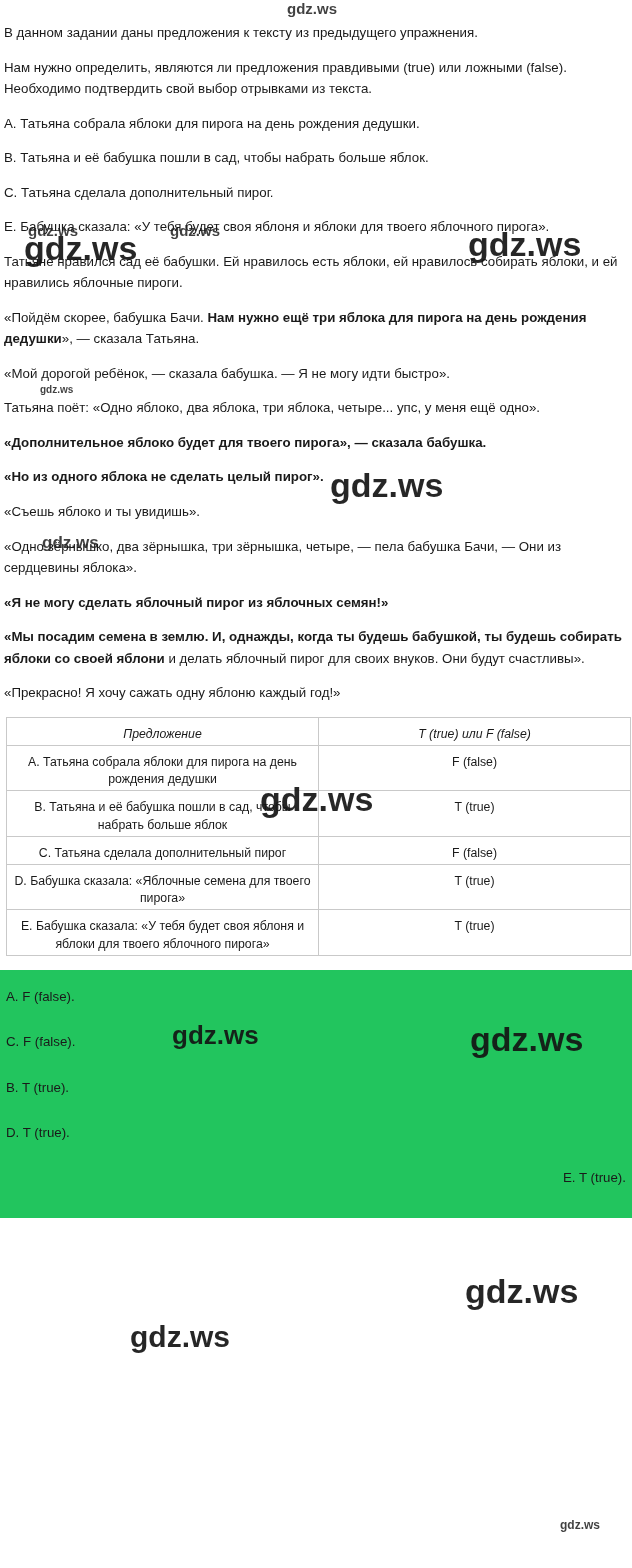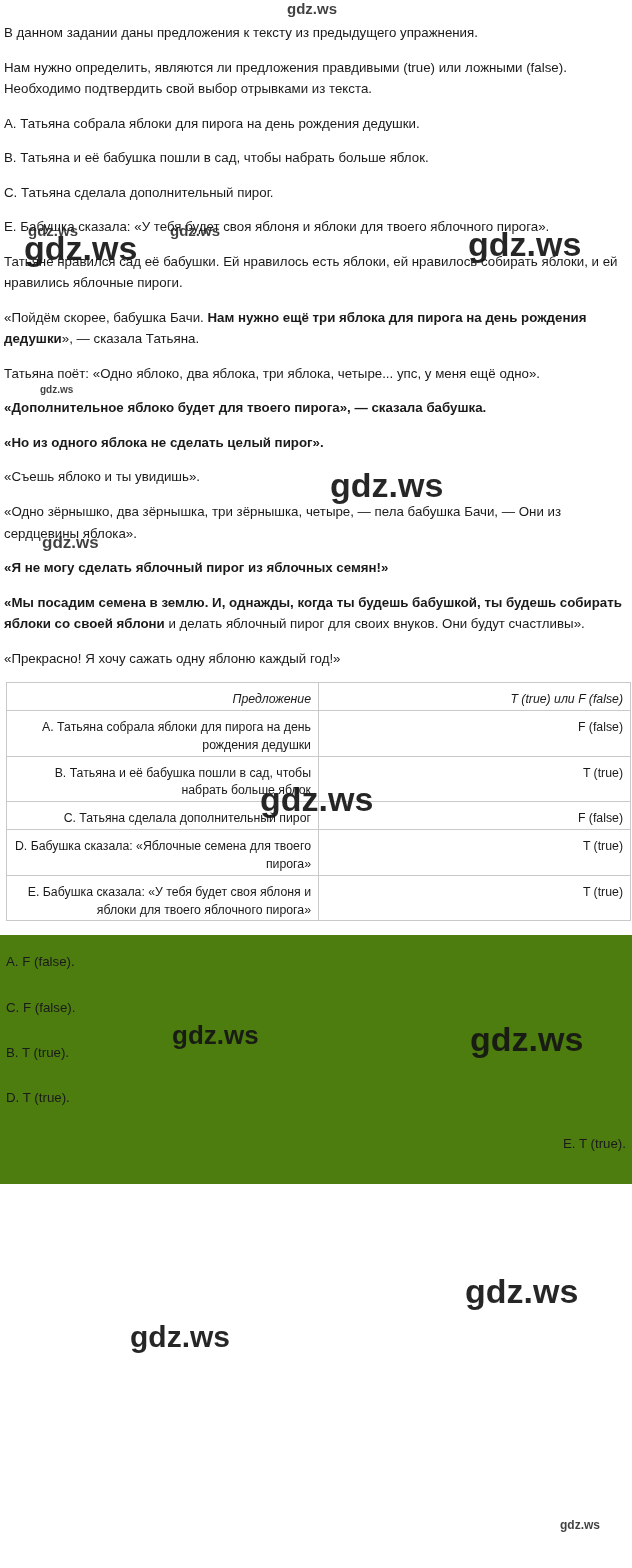--- a/index.html
+++ b/index.html
@@ -37,34 +37,34 @@
     width: 624px;
     margin: 6px 0 0 2px;
     border-collapse: collapse;
     table-layout: fixed;
   }
   table.tf th, table.tf td {
     border: 1px solid #c9c9c9;
     padding: 8px 7px 1px 7px;
     font-size: 12.3px;
     line-height: 1.45;
-    text-align: right;
+    text-align: center;
     vertical-align: top;
     font-weight: normal;
     color: #1a1a1a;
   }
   table.tf th {
     font-style: italic;
     font-size: 12.3px;
   }
   table.tf col.c1 { width: 312px; }
   table.tf col.c2 { width: 312px; }
   
   .answers {
-    background: #4d7c0f;
+    background: #22c55e;
     width: 632px;
     margin-top: 14px;
     padding: 16px 6px 30px 6px;
     min-height: 215px;
   }
   .answers p {
     font-size: 13.3px;
     line-height: 1.6;
     margin: 0 0 24px 0;
     color: #1a1a1a;
@@ -96,20 +96,21 @@
     <p class="para">A. Татьяна собрала яблоки для пирога на день рождения дедушки.</p>
     <p class="para">B. Татьяна и её бабушка пошли в сад, чтобы набрать больше яблок.</p>
     <p class="para">C. Татьяна сделала дополнительный пирог.</p>
     <p class="para">E. Бабушка сказала: «У тебя будет своя яблоня и яблоки для твоего яблочного пирога».</p>
     <p class="para">Татьяне нравился сад её бабушки. Ей нравилось есть яблоки, ей нравилось собирать яблоки, и ей нравились яблочные пироги.</p>
 
     <p class="para">
       <span>«Пойдём скорее, бабушка Бачи. </span><span class="b">Нам нужно ещё три яблока для пирога на день рождения дедушки</span><span>», — сказала Татьяна.</span>
     </p>
 
+    <p class="para">«Мой дорогой ребёнок, — сказала бабушка. — Я не могу идти быстро».</p>
     <p class="para">Татьяна поёт: «Одно яблоко, два яблока, три яблока, четыре... упс, у меня ещё одно».</p>
 
     <p class="para b">«Дополнительное яблоко будет для твоего пирога», — сказала бабушка.</p>
     <p class="para b">«Но из одного яблока не сделать целый пирог».</p>
 
     <p class="para">«Съешь яблоко и ты увидишь».</p>
     <p class="para">«Одно зёрнышко, два зёрнышка, три зёрнышка, четыре, — пела бабушка Бачи, — Они из сердцевины яблока».</p>
 
     <p class="para b">«Я не могу сделать яблочный пирог из яблочных семян!»</p>
 

